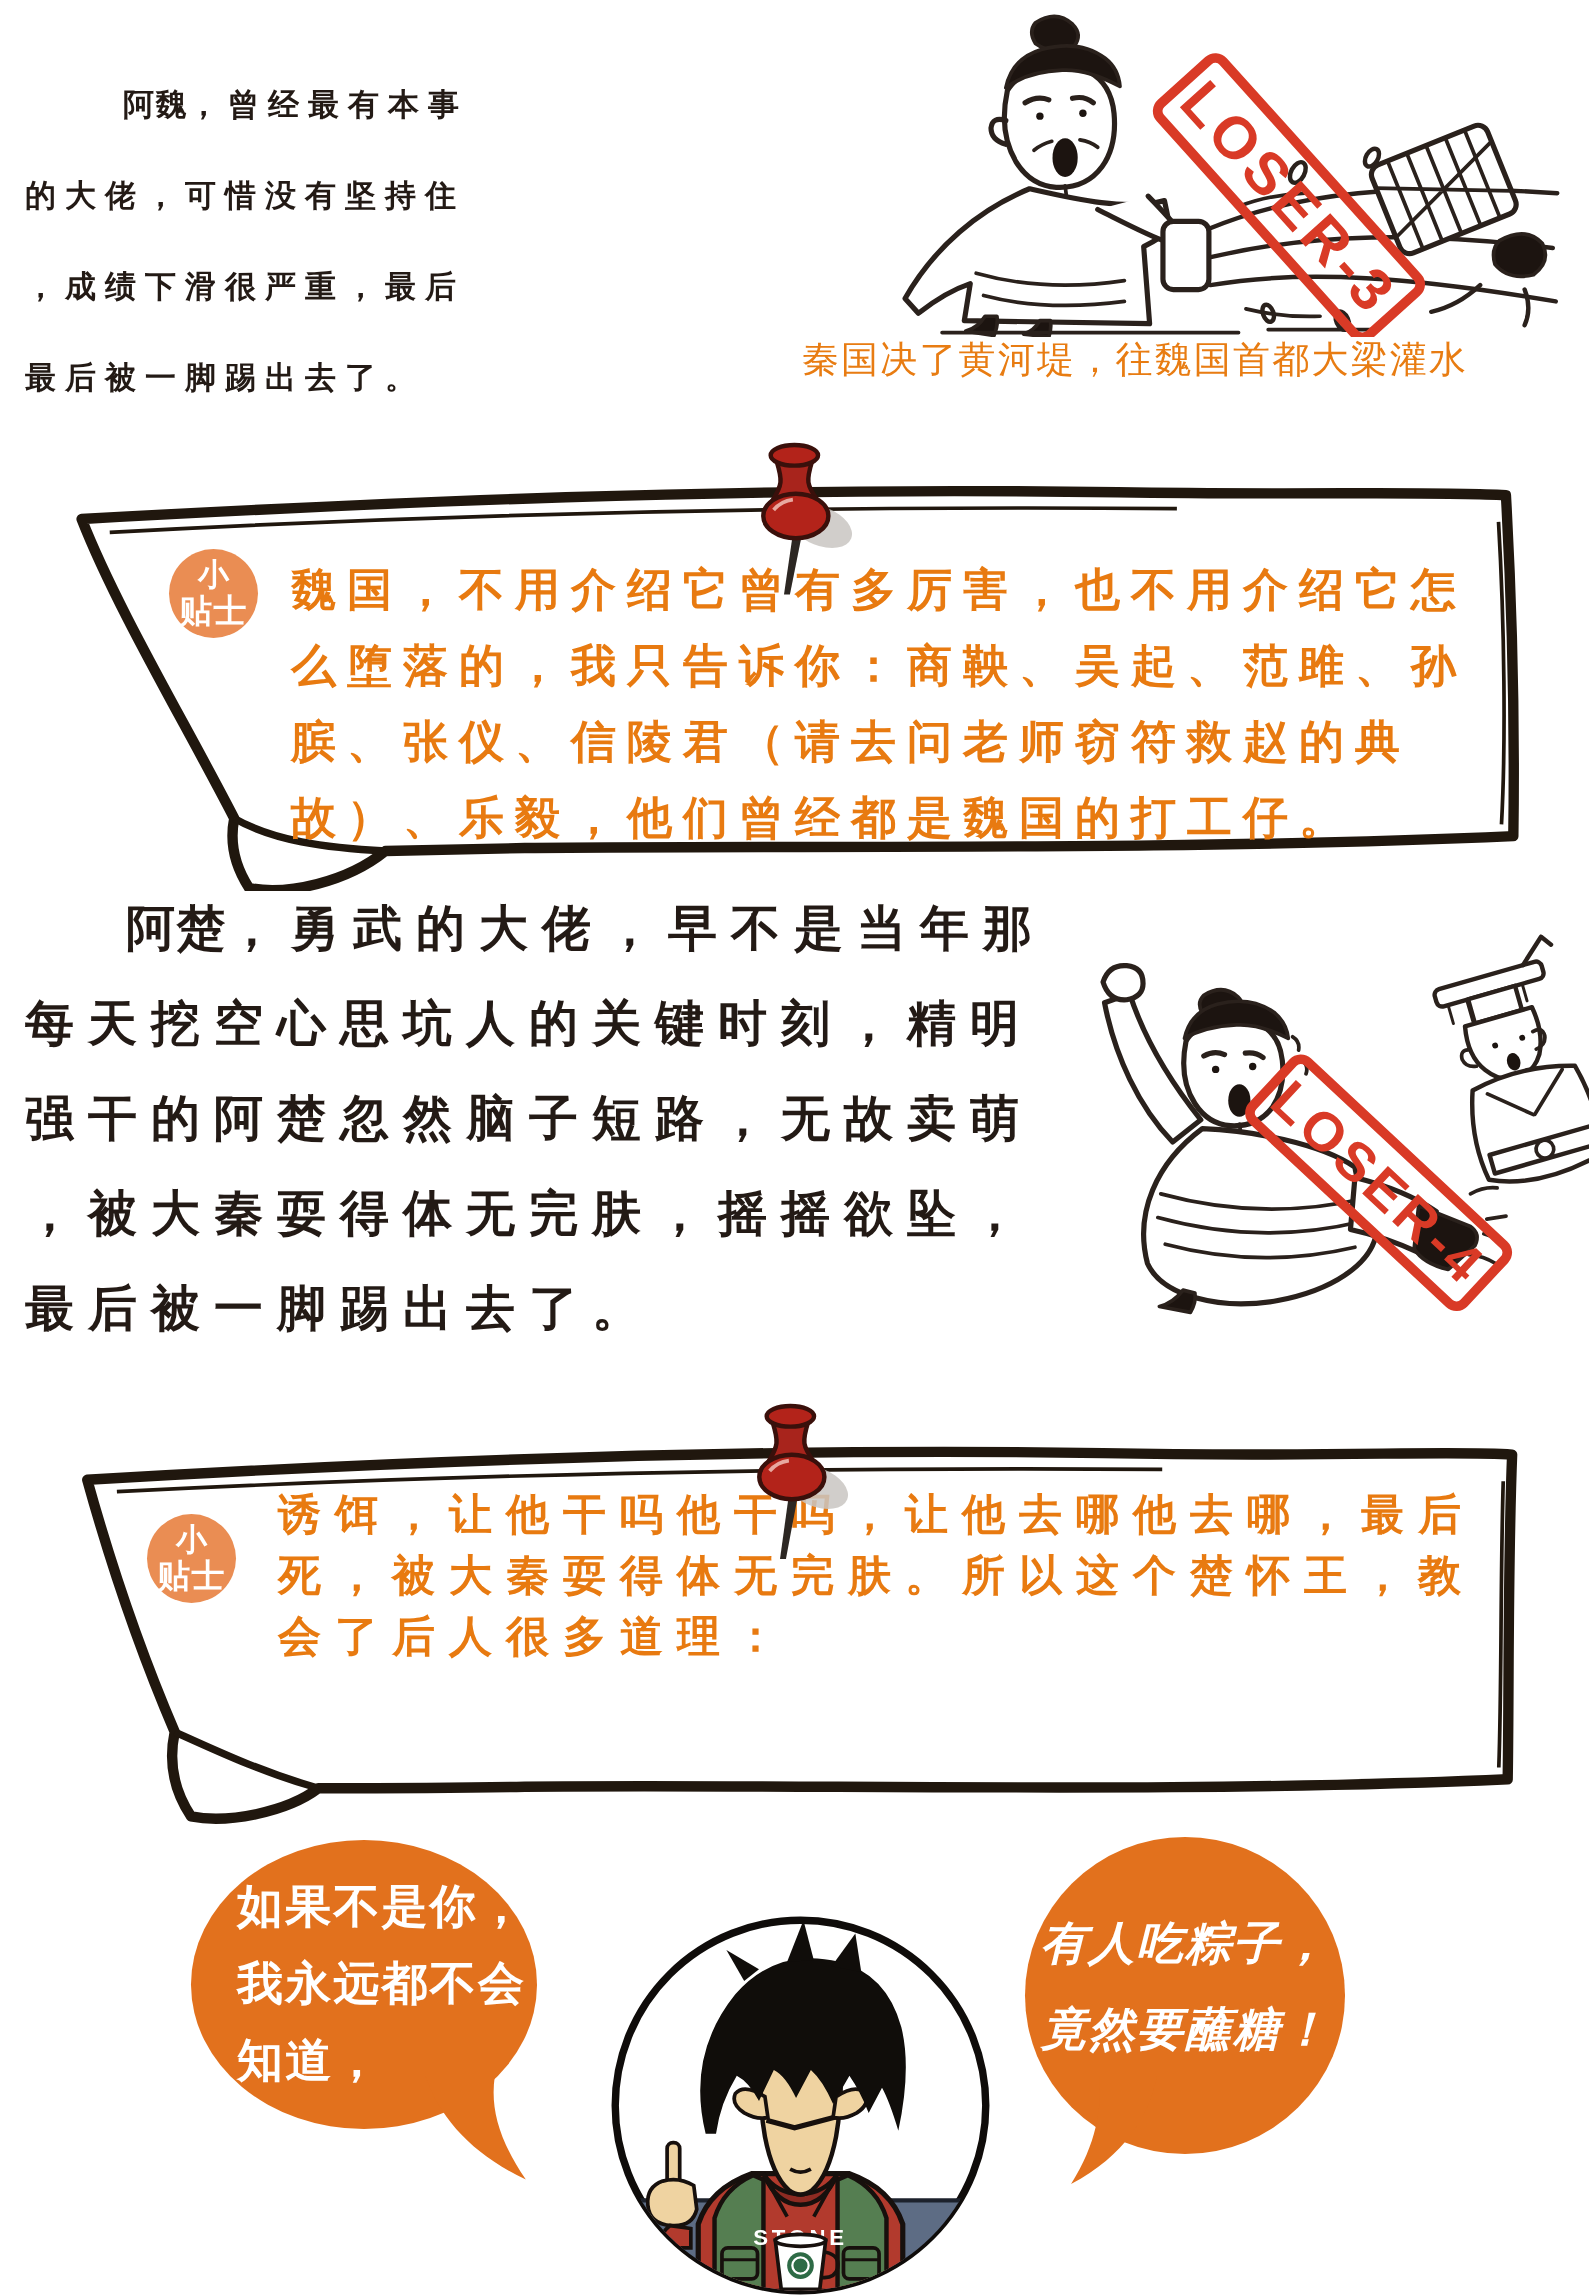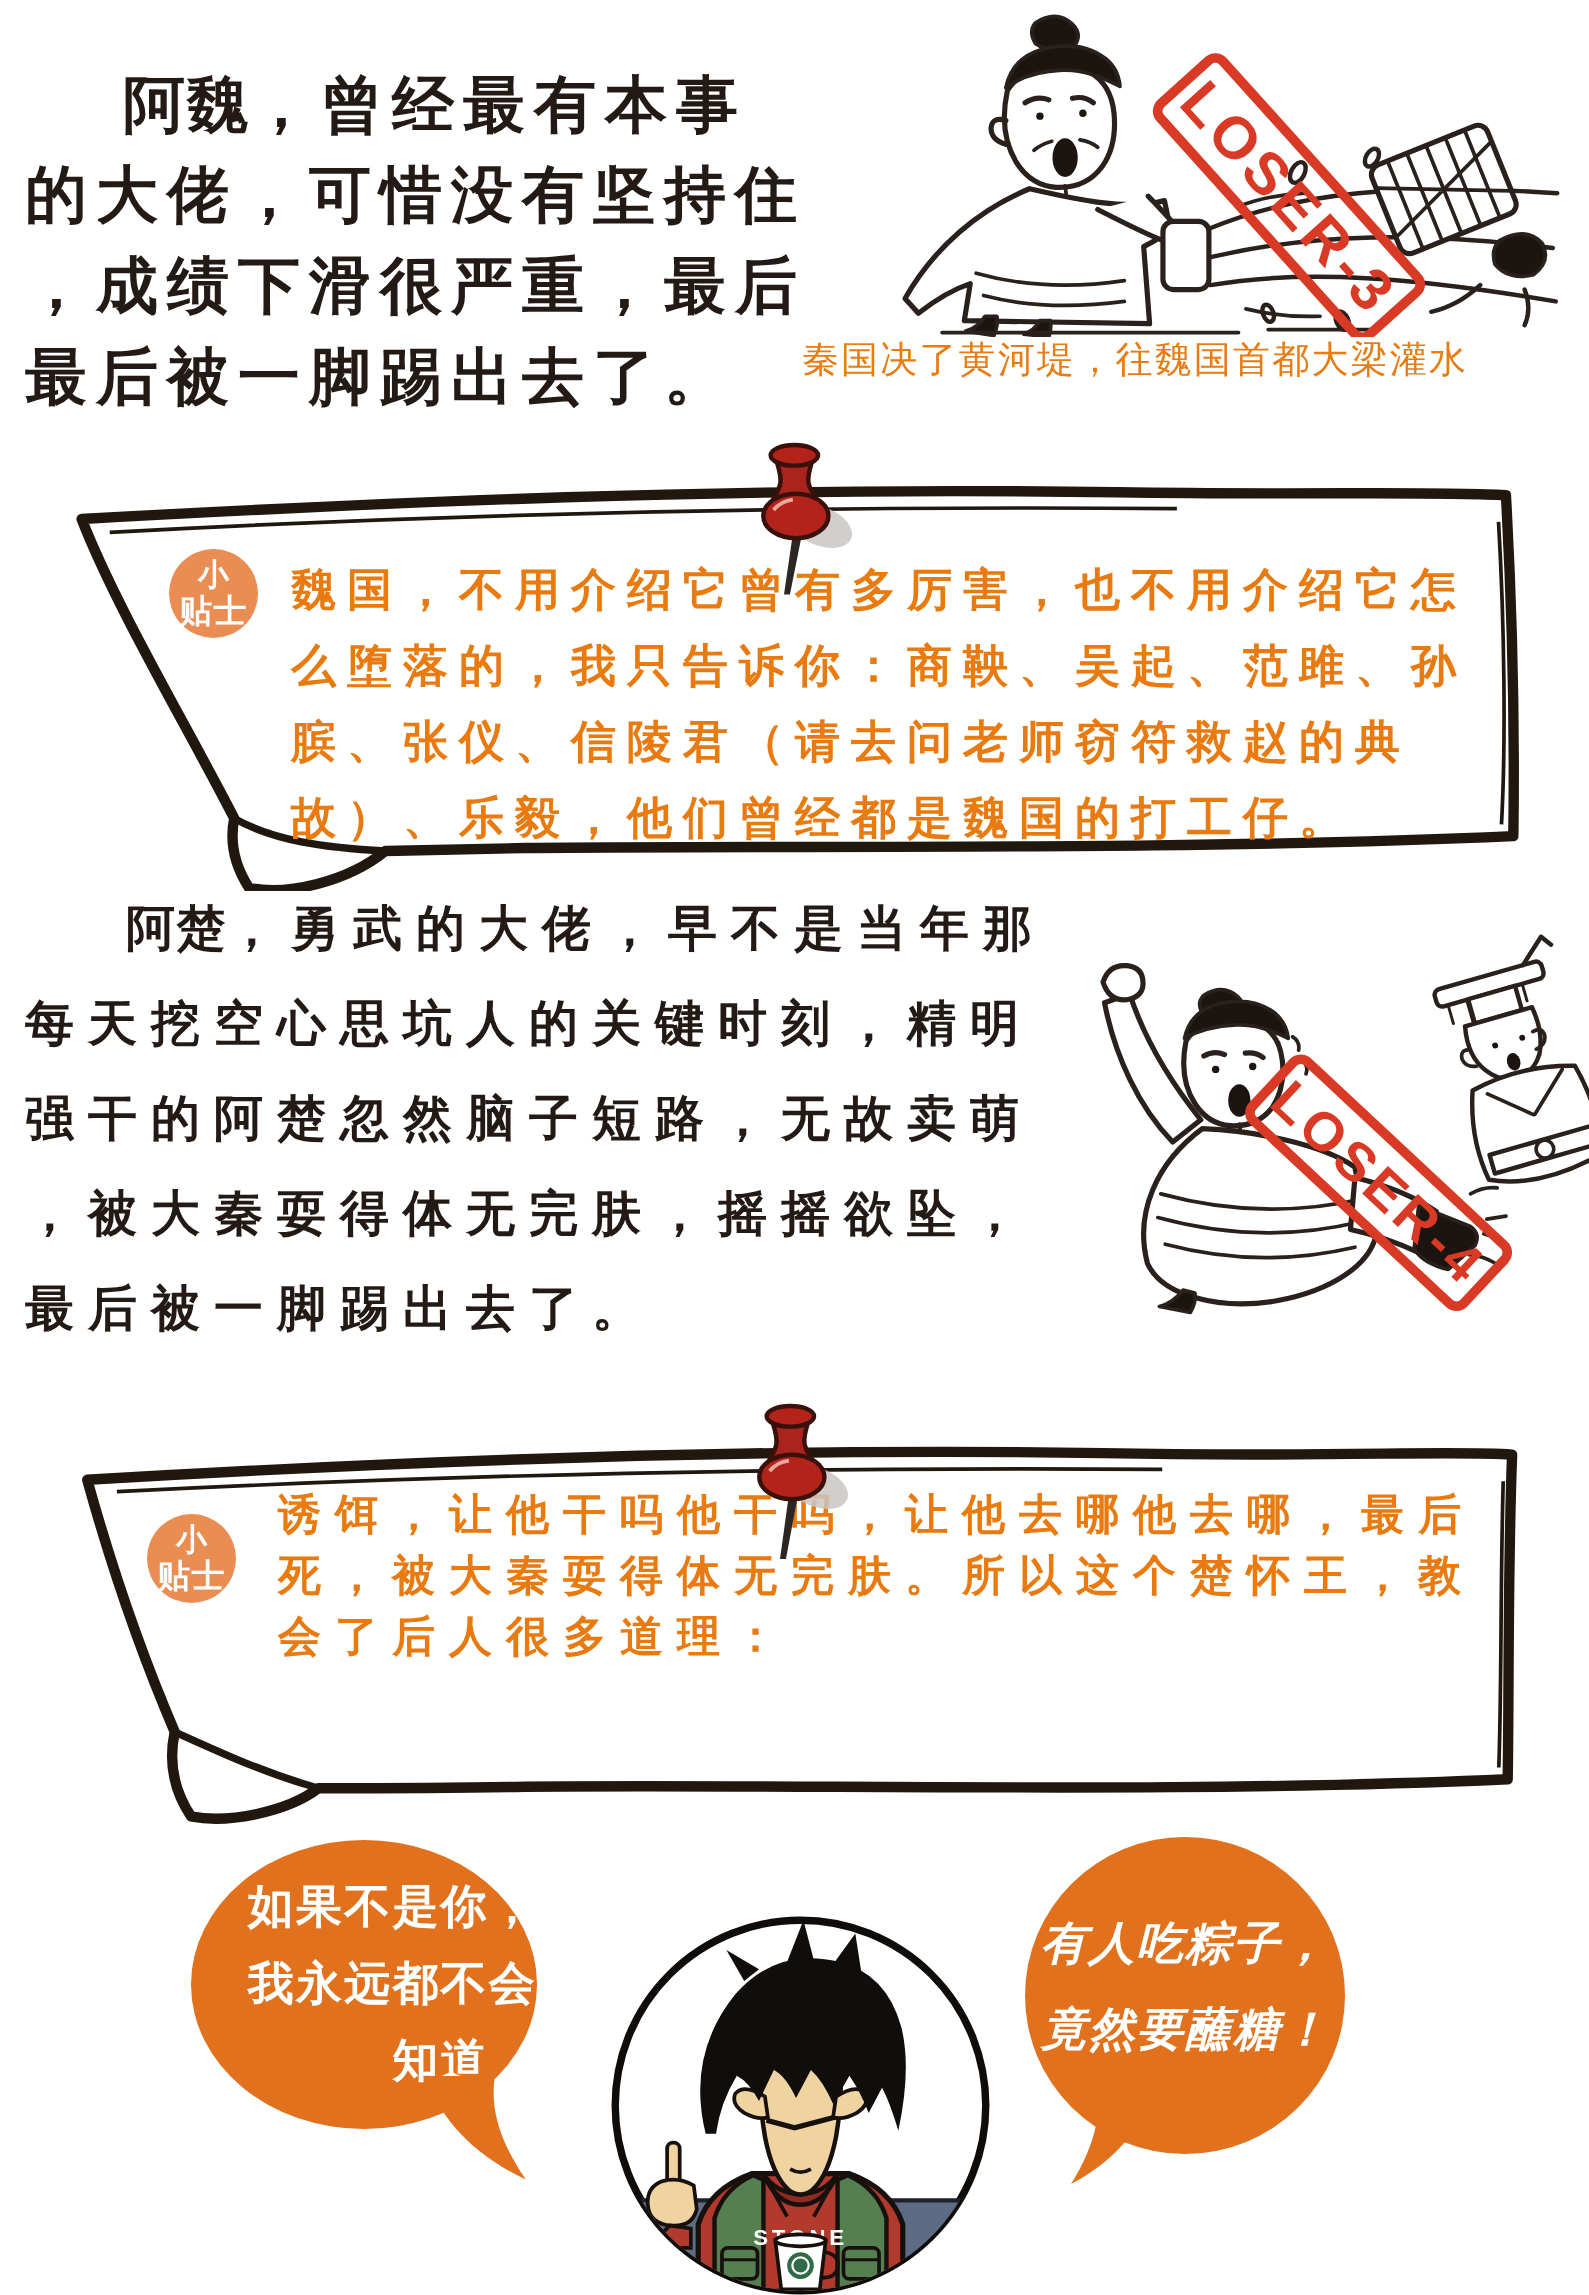--- a/index.html
+++ b/index.html
@@ -2,21 +2,21 @@
 <html style="font-size:12px"><head>
 <meta charset="utf-8">
 <style>
   html,body{margin:0;padding:0;background:#ffffff;}
   #page{position:relative;width:1590px;height:2295px;background:#ffffff;overflow:hidden;
         font-family:"Liberation Sans",sans-serif;color:#231a15;}
   
   .para{position:absolute;font-family:"Liberation Serif",serif;font-weight:700;color:#231a15;}
   .para .line{white-space:nowrap;}
   .pname{font-family:"Liberation Sans",sans-serif;font-weight:900;letter-spacing:1.5px;}
-  #para-wei{left:25px;top:59px;width:652px;font-size:62px;}
+  #para-wei{left:25px;top:59px;width:652px;font-size:31px;}
   #para-wei .line{height:91px;line-height:91px;letter-spacing:9px;}
   #para-wei .indent{padding-left:98px;}
   #para-chu{left:25px;top:881px;width:1038px;font-size:49px;}
   #para-chu .line{height:95px;line-height:95px;letter-spacing:14px;}
   #para-chu .indent{padding-left:101px;}
   
   #caption-wei{position:absolute;left:727px;top:335px;width:816px;text-align:center;
         font-size:37px;letter-spacing:2.2px;color:#e87c12;font-weight:400;white-space:nowrap;}
   
   .note-svg{position:absolute;}
@@ -30,21 +30,21 @@
   .note-text .nline{white-space:nowrap;}
   #note-wei-text{left:291px;top:552px;font-size:45px;}
   #note-wei-text .nline{height:76px;line-height:76px;letter-spacing:11px;}
   #note-chu-text{left:278px;top:1484px;font-size:43px;}
   #note-chu-text .nline{height:61px;line-height:61px;letter-spacing:14px;}
   .pin{position:absolute;}
   
   .bubble{position:absolute;background:#e2711d;border-radius:50%;color:#ffffff;
         font-family:"Liberation Serif",serif;font-weight:700;}
   #bubble-left{left:191px;top:1840px;width:346px;height:289px;}
-  #bubble-left .bl{margin-left:46px;font-size:46px;line-height:77px;letter-spacing:2.2px;white-space:nowrap;text-align:right;}
+  #bubble-left .bl{margin-left:46px;font-size:46px;line-height:77px;letter-spacing:2.2px;white-space:nowrap;}
   #bubble-left .first{padding-top:28px;}
   #bubble-right{left:1025px;top:1837px;width:320px;height:317px;text-align:center;font-style:italic;}
   #bubble-right .bl{font-size:46px;line-height:86px;letter-spacing:2.2px;white-space:nowrap;}
   #bubble-right .first{padding-top:64px;}
   .tail{position:absolute;}
   
   .illu{position:absolute;}
   .stamp-text{font-family:"Liberation Sans",sans-serif;font-weight:800;}
 </style>
 </head>

